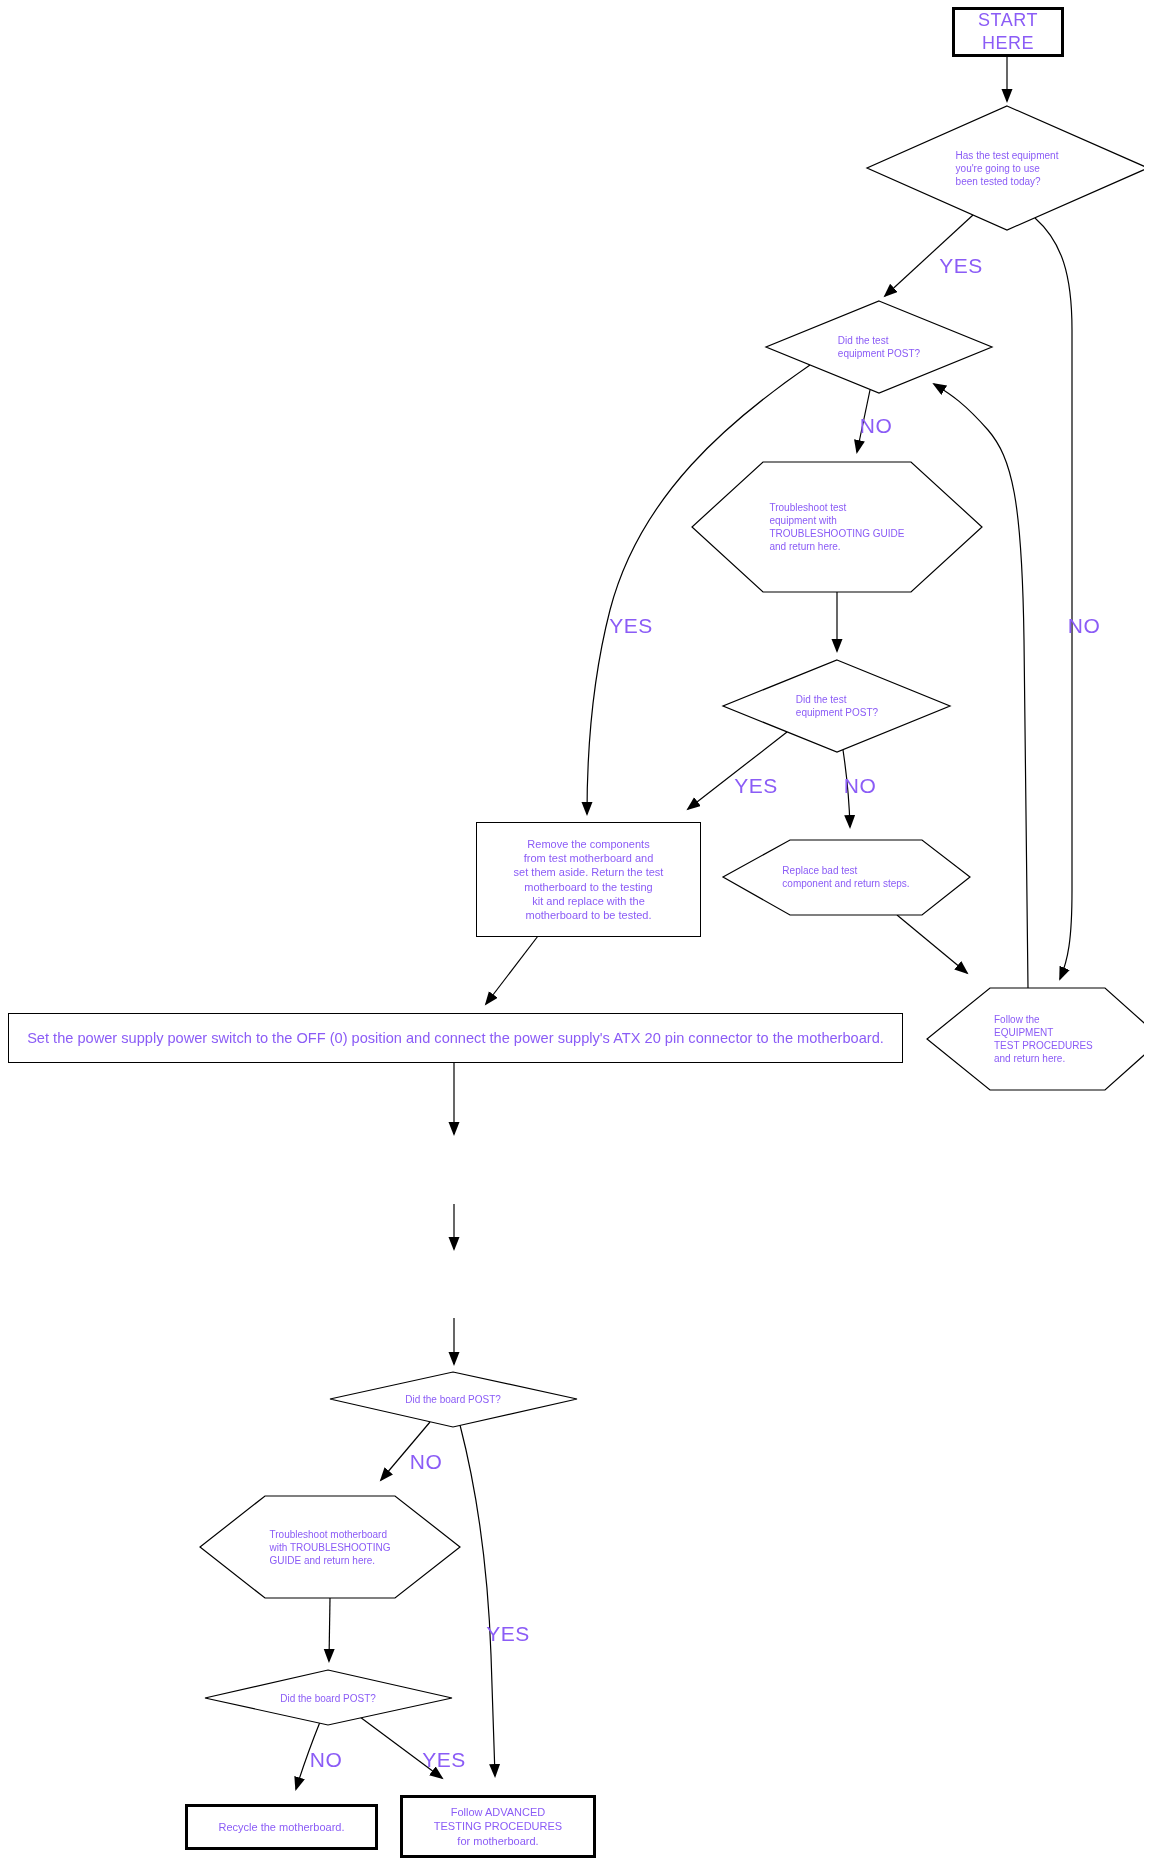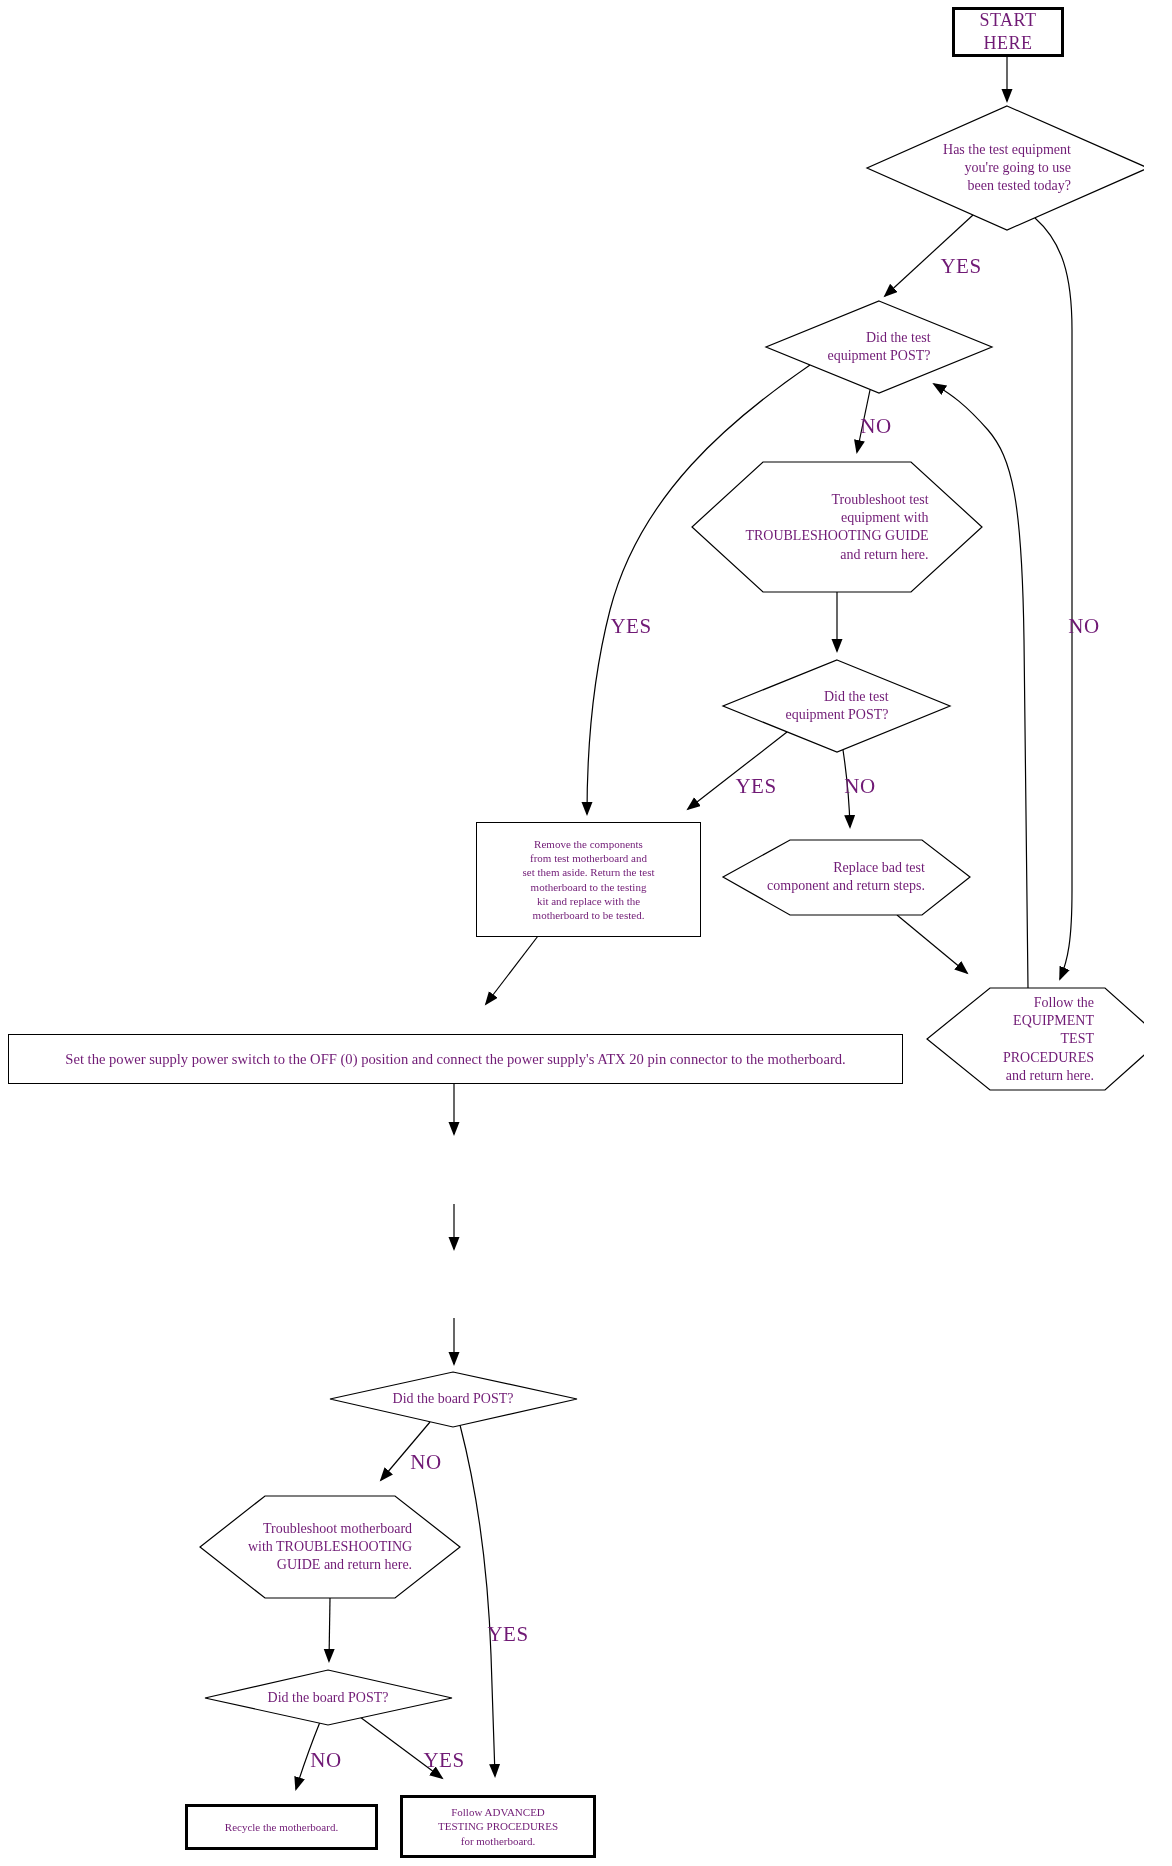--- a/index.html
+++ b/index.html
@@ -1,31 +1,31 @@
 <!DOCTYPE html>
 <html><head>
 <meta charset="utf-8">
 <style>
   html,body{margin:0;padding:0;background:#fff;}
   .canvas{
     position:relative;width:1144px;height:1866px;background:#fff;
-    font-family:Liberation Serif, serif;color:#701a75;overflow:hidden;
+    font-family:Liberation Sans, sans-serif;color:#8b5cf6;overflow:hidden;
   }
   svg.layer{position:absolute;left:0;top:0;width:1172px;height:1866px;}
   .rect-node{
     position:absolute;background:#fff;border:1px solid #000;box-sizing:border-box;
     display:flex;align-items:center;justify-content:center;text-align:center;
     font-size:11px;line-height:1.3;white-space:pre-line;
   }
   .rect-node.bold{border-width:3px;}
   .start-node{font-size:18px;letter-spacing:.5px;}
   .wide-node{font-size:14.6px;white-space:nowrap;}
   .shape-label{
-    position:absolute;transform:translate(-50%,-50%);text-align:right;
-    font-size:14px;line-height:1.3;white-space:pre-line;
+    position:absolute;transform:translate(-50%,-50%);text-align:left;
+    font-size:10px;line-height:1.3;white-space:pre-line;
   }
   .edge-label{
     position:absolute;transform:translate(-50%,-50%);
     font-size:21px;letter-spacing:.5px;text-align:center;
   }
 </style>
 </head>
 <body>
 
 <div class="canvas">
@@ -74,21 +74,21 @@
 
   <div class="rect-node bold start-node" style="left:952px;top:7px;width:112px;height:50px;">START HERE</div>
 
   <div class="rect-node" style="left:476px;top:822px;width:225px;height:115px;">Remove the components
 from test motherboard and
 set them aside. Return the test
 motherboard to the testing
 kit and replace with the
 motherboard to be tested.</div>
 
-  <div class="rect-node wide-node" style="left:8px;top:1013px;width:895px;height:50px;margin-top:21px;">Set the power supply power switch to the OFF (0) position and connect the power supply's ATX 20 pin connector to the motherboard.</div>
+  <div class="rect-node wide-node" style="left:8px;top:1013px;width:895px;height:50px;">Set the power supply power switch to the OFF (0) position and connect the power supply's ATX 20 pin connector to the motherboard.</div>
 
 
 
   <div class="rect-node bold" style="left:185px;top:1804px;width:193px;height:46px;">Recycle the motherboard.</div>
 
   <div class="rect-node bold" style="left:400px;top:1795px;width:196px;height:63px;">Follow ADVANCED
 TESTING PROCEDURES
 for motherboard.</div>
 
   <div class="shape-label" style="left:1007px;top:168px;">Has the test equipment

